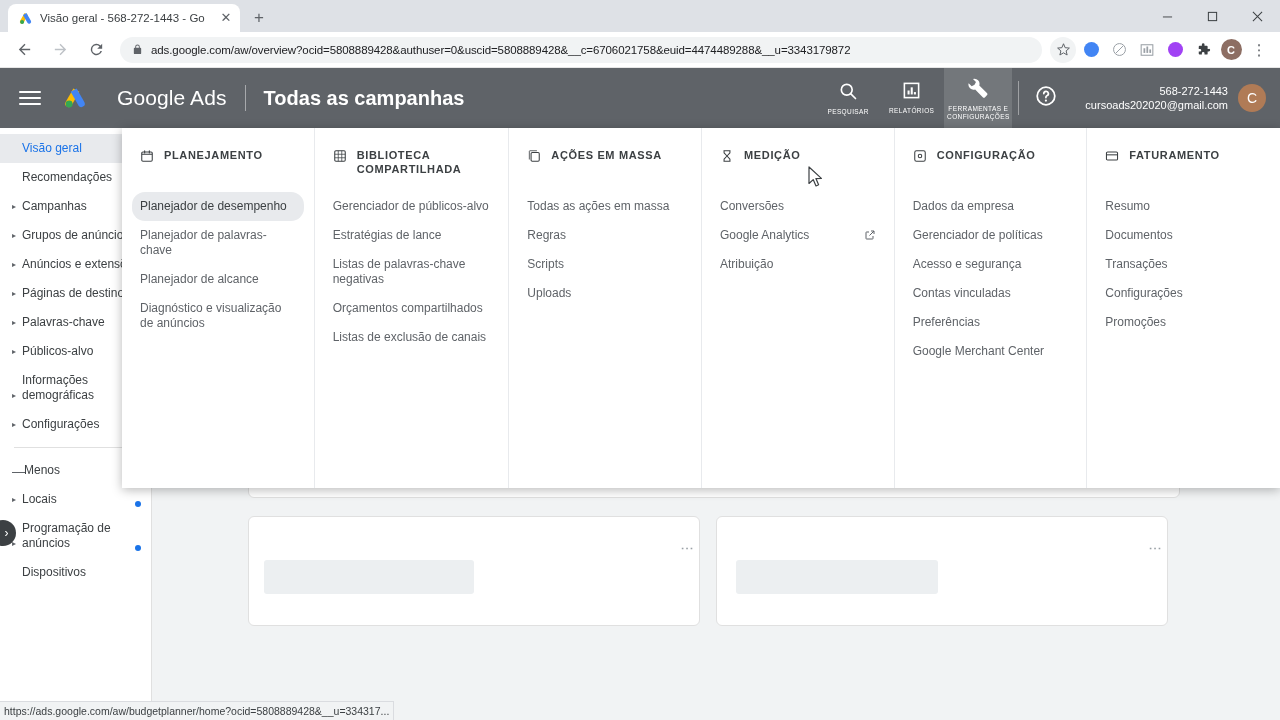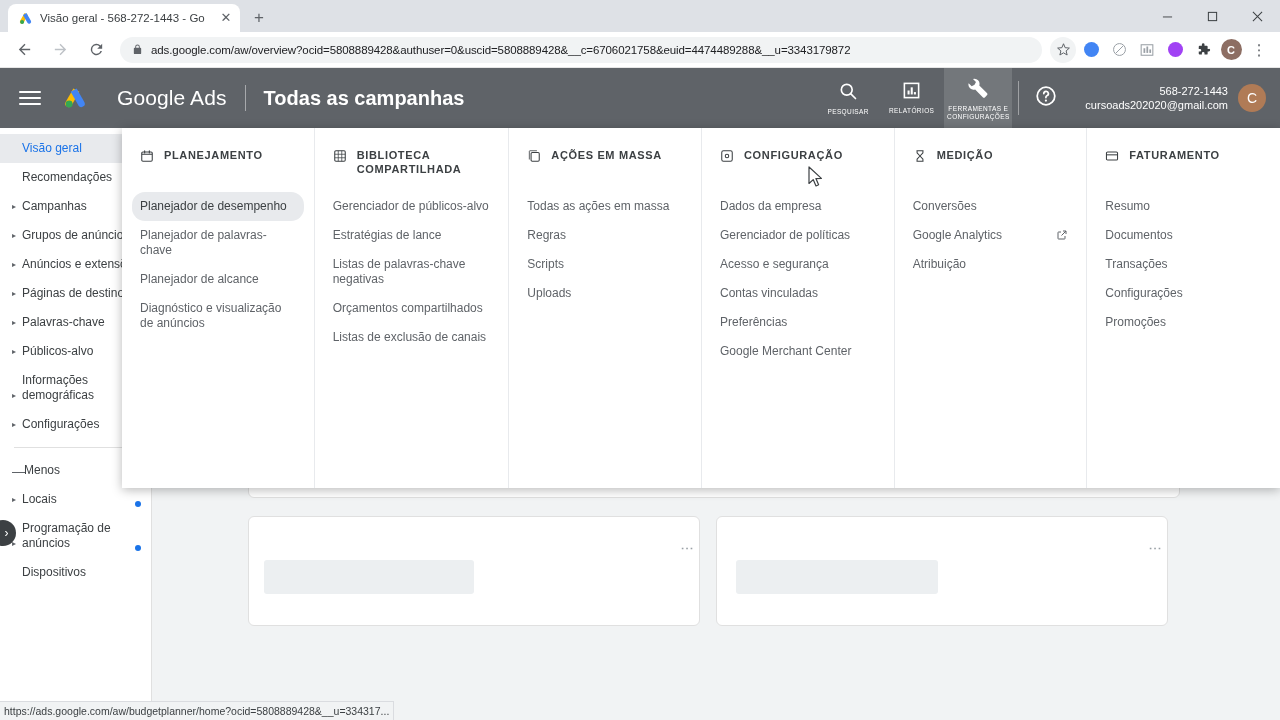--- a/index.html
+++ b/index.html
@@ -518,50 +518,20 @@
       </div>
       <div class="mm-item">
         <span class="mm-item-label">Uploads</span>
       </div>
     </div>
 
     <div class="mm-col">
       <div class="mm-head">
         <span class="mm-head-icon">
           <svg width="14" height="14" viewBox="0 0 24 24">
-              <rect x="3" y="3" width="18" height="18" rx="3" fill="none" stroke="#3c4043" stroke-width="1.8"></rect>
-              <circle cx="12" cy="12" r="3" fill="none" stroke="#3c4043" stroke-width="1.8"></circle>
-            </svg>
-        </span>
-        <span class="mm-head-text">CONFIGURAÇÃO</span>
-      </div>
-      <div class="mm-item">
-        <span class="mm-item-label">Dados da empresa</span>
-      </div>
-      <div class="mm-item">
-        <span class="mm-item-label">Gerenciador de políticas</span>
-      </div>
-      <div class="mm-item">
-        <span class="mm-item-label">Acesso e segurança</span>
-      </div>
-      <div class="mm-item">
-        <span class="mm-item-label">Contas vinculadas</span>
-      </div>
-      <div class="mm-item">
-        <span class="mm-item-label">Preferências</span>
-      </div>
-      <div class="mm-item">
-        <span class="mm-item-label">Google Merchant Center</span>
-      </div>
-    </div>
-
-    <div class="mm-col">
-      <div class="mm-head">
-        <span class="mm-head-icon">
-          <svg width="14" height="14" viewBox="0 0 24 24">
               <path d="M6 3h12M6 21h12M7 3v3.5L12 12l5-5.5V3M7 21v-3.5L12 12l5 5.5V21" fill="none" stroke="#3c4043" stroke-width="1.8" stroke-linejoin="round"></path>
             </svg>
         </span>
         <span class="mm-head-text">MEDIÇÃO</span>
       </div>
       <div class="mm-item">
         <span class="mm-item-label">Conversões</span>
       </div>
       <div class="mm-item">
         <span class="mm-item-label">Google Analytics</span>
@@ -575,20 +545,50 @@
       </div>
       <div class="mm-item">
         <span class="mm-item-label">Atribuição</span>
       </div>
     </div>
 
     <div class="mm-col">
       <div class="mm-head">
         <span class="mm-head-icon">
           <svg width="14" height="14" viewBox="0 0 24 24">
+              <rect x="3" y="3" width="18" height="18" rx="3" fill="none" stroke="#3c4043" stroke-width="1.8"></rect>
+              <circle cx="12" cy="12" r="3" fill="none" stroke="#3c4043" stroke-width="1.8"></circle>
+            </svg>
+        </span>
+        <span class="mm-head-text">CONFIGURAÇÃO</span>
+      </div>
+      <div class="mm-item">
+        <span class="mm-item-label">Dados da empresa</span>
+      </div>
+      <div class="mm-item">
+        <span class="mm-item-label">Gerenciador de políticas</span>
+      </div>
+      <div class="mm-item">
+        <span class="mm-item-label">Acesso e segurança</span>
+      </div>
+      <div class="mm-item">
+        <span class="mm-item-label">Contas vinculadas</span>
+      </div>
+      <div class="mm-item">
+        <span class="mm-item-label">Preferências</span>
+      </div>
+      <div class="mm-item">
+        <span class="mm-item-label">Google Merchant Center</span>
+      </div>
+    </div>
+
+    <div class="mm-col">
+      <div class="mm-head">
+        <span class="mm-head-icon">
+          <svg width="14" height="14" viewBox="0 0 24 24">
               <rect x="2.5" y="5" width="19" height="14" rx="2" fill="none" stroke="#3c4043" stroke-width="1.8"></rect>
               <path d="M2.5 10h19" stroke="#3c4043" stroke-width="1.8"></path>
             </svg>
         </span>
         <span class="mm-head-text">FATURAMENTO</span>
       </div>
       <div class="mm-item">
         <span class="mm-item-label">Resumo</span>
       </div>
       <div class="mm-item">

